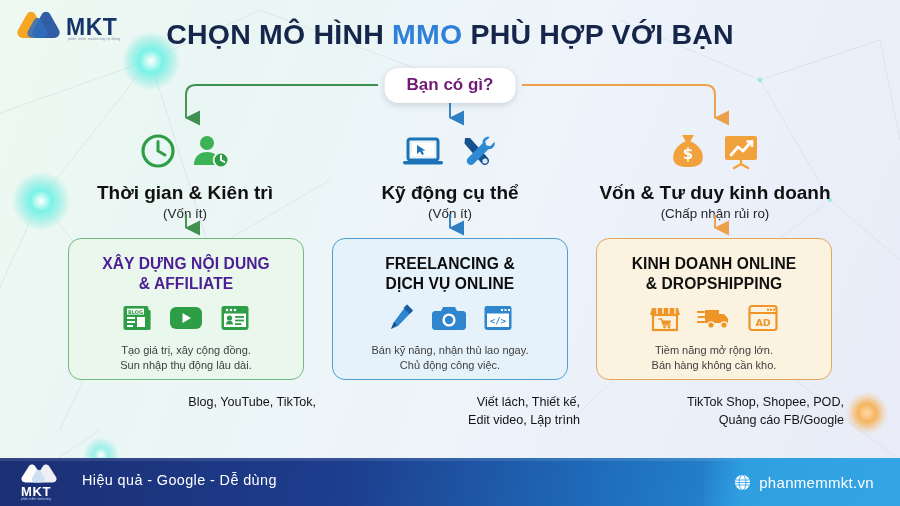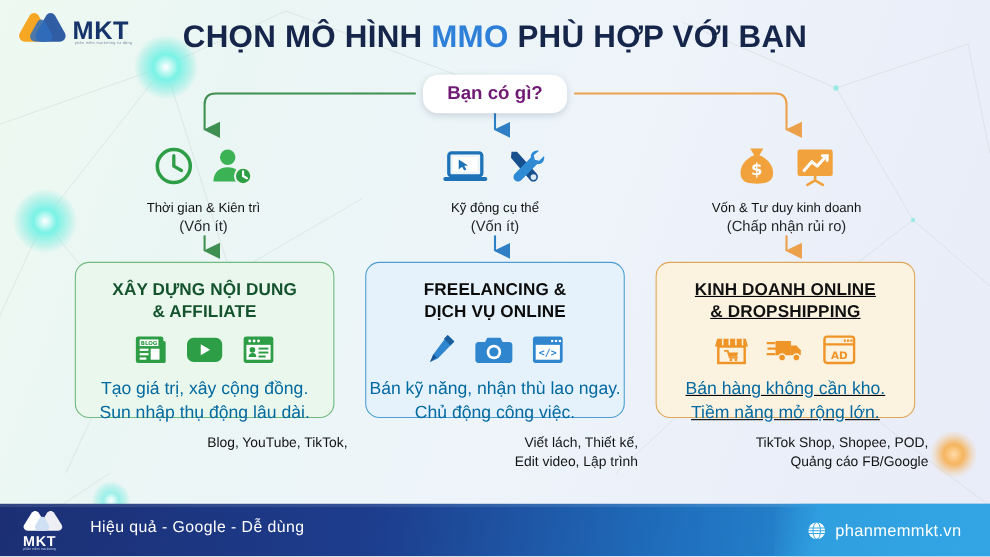--- a/index.html
+++ b/index.html
@@ -58,50 +58,50 @@
 
   
   .branch { position: absolute; top: 128px; width: 300px; text-align: center; }
   .branch.b-left  { left: 35px; }
   .branch.b-mid   { left: 300px; }
   .branch.b-right { left: 565px; }
   .branch .icons {
     height: 46px; display: flex; align-items: center; justify-content: center; gap: 12px;
   }
   .branch .b-title {
-    margin-top: 8px; font-size: 12px; font-weight: 400; color: #111; white-space: nowrap;
+    margin-top: 8px; font-size: 19px; font-weight: 700; color: #111; white-space: nowrap;
   }
   .branch .b-sub {
     margin-top: 2px; font-size: 13.4px; font-weight: 400; color: #27282b; white-space: nowrap;
   }
 
   
   .card {
     position: absolute; top: 238px; width: 236px; height: 142px;
     border-radius: 13px; border: 1.6px solid #999;
     box-sizing: border-box; text-align: center;
     padding-top: 15px;
   }
   .card.c-green  { left: 68px;  background: #e9f7ec; border-color: #72b97f; }
   .card.c-blue   { left: 332px; background: #e5f2fb; border-color: #4e9fd0; }
-  .card.c-orange { left: 596px; background: #fcf2e0; border-color: #e0a75a; text-decoration: underline; }
+  .card.c-orange { left: 596px; background: #fcf2e0; border-color: #e0a75a; }
 
   .card .c-title {
     font-size: 15.6px; font-weight: 800; line-height: 1.28; letter-spacing: .1px;
   }
-  .card.c-green  .c-title { color: #14532d; }
+  .card.c-green  .c-title { color: #4c1d95; }
   .card.c-blue   .c-title { color: #0c0c0c; }
   .card.c-orange .c-title { color: #111; }
 
   .card .c-icons {
     margin-top: 9px; height: 30px;
     display: flex; align-items: center; justify-content: center; gap: 17px;
   }
   .card .c-desc {
-    margin-top: 10px; font-size: 16px; line-height: 1.38; color: #0369a1;
+    margin-top: 10px; font-size: 11px; line-height: 1.38; color: #404040;
   }
 
   
   .footnote {
     position: absolute; top: 394px; width: 260px; text-align: right;
     font-size: 12.6px; line-height: 1.42; color: #141414;
   }
   .footnote.f-left  { left: 56px; }
   .footnote.f-mid   { left: 320px; }
   .footnote.f-right { left: 584px; }
@@ -356,22 +356,22 @@
       <svg width="30" height="28" viewBox="0 0 30 28">
         <rect x="1.5" y="2" width="27" height="24" rx="2.4" fill="none" stroke="#ef9426" stroke-width="2.2"></rect>
         <path d="M1.5 9 L28.5 9" stroke="#ef9426" stroke-width="2"></path>
         <rect x="19" y="4.6" width="2" height="2.2" fill="#ef9426"></rect>
           <rect x="22" y="4.6" width="2" height="2.2" fill="#ef9426"></rect>
           <rect x="25" y="4.6" width="2" height="2.2" fill="#ef9426"></rect>
         <text x="15" y="22" font-family="DejaVu Sans, sans-serif" font-size="9.5" font-weight="bold" fill="#ef9426" text-anchor="middle">AD</text>
       </svg>
     </div>
     <div class="c-desc">
+      <div>Tiềm năng mở rộng lớn.</div>
       <div>Bán hàng không cần kho.</div>
-      <div>Tiềm năng mở rộng lớn.</div>
     </div>
   </div>
 
   <div class="footnote f-left">
     <div>Blog, YouTube, TikTok,</div>
   </div>
   <div class="footnote f-mid">
     <div>Viết lách, Thiết kế,</div>
     <div>Edit video, Lập trình</div>
   </div>

